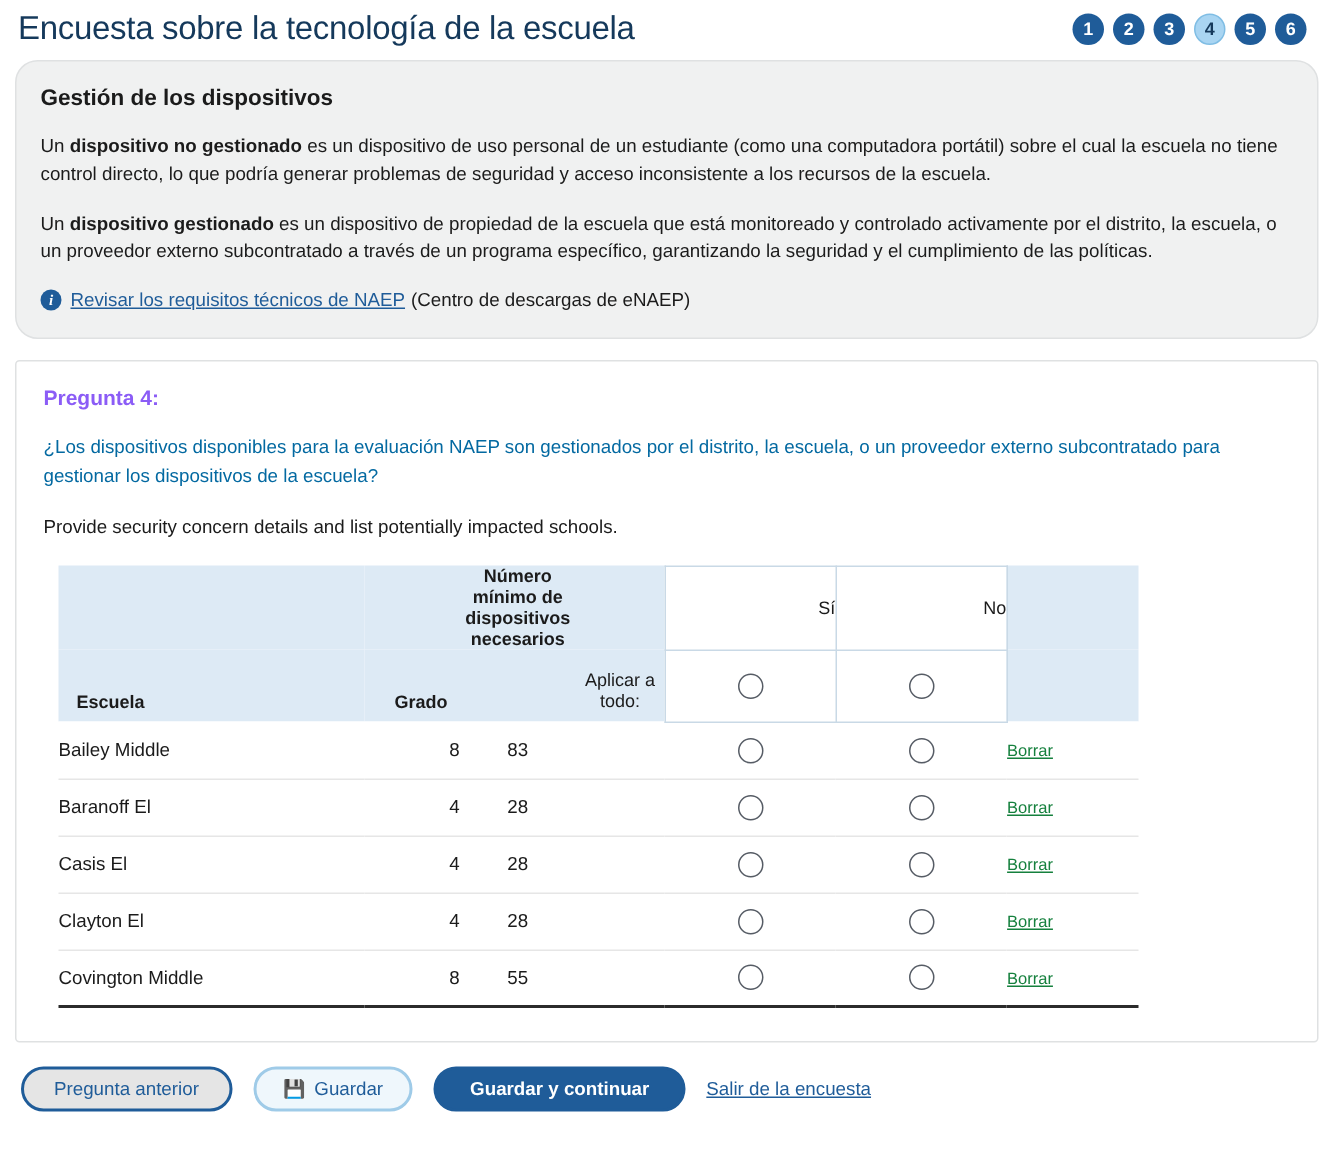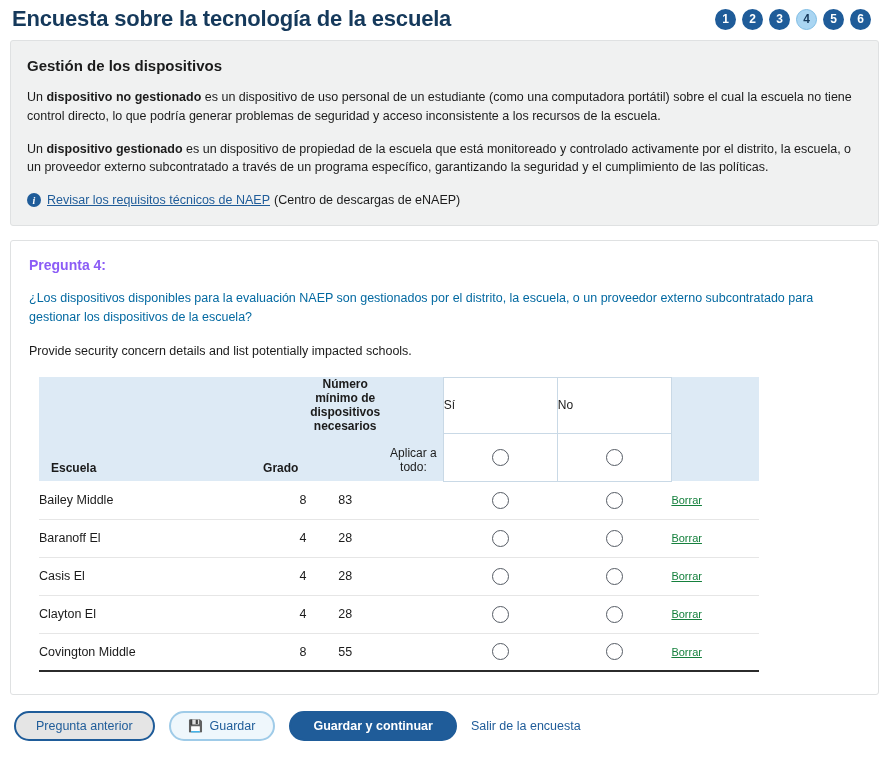--- a/index.html
+++ b/index.html
@@ -25,21 +25,21 @@
 
   
   .header {
     display: flex;
     align-items: center;
     justify-content: space-between;
     padding: 6px 2px 8px 2px;
   }
   .title {
     font-size: 22px;
-    font-weight: bold;
+    font-weight: normal;
     color: #15395b;
     letter-spacing: -0.2px;
   }
   .steps {
     display: flex;
     gap: 6px;
     align-items: center;
     padding-right: 6px;
   }
   .step {
@@ -59,21 +59,21 @@
     background: #a9d5f2;
     color: #15395b;
     border: 1px solid #7fbde4;
     box-sizing: border-box;
   }
 
   
   .info-panel {
     background: #f0f1f1;
     border: 1px solid #dfe1e2;
-    border-radius: 3px;
+    border-radius: 15px;
     padding: 14px 16px 18px 16px;
     margin-bottom: 14px;
   }
   .info-panel h2 {
     margin: 2px 0 14px 0;
     font-size: 15px;
     font-weight: bold;
     color: #1b1b1b;
   }
   .info-panel p {
@@ -151,21 +151,21 @@
   table.grid th, table.grid td {
     padding: 0;
   }
   .hdr-top th {
     background: #ddeaf5;
     height: 48px;
     vertical-align: middle;
     font-weight: bold;
     font-size: 12px;
     color: #1b1b1b;
-    text-align: left;
+    text-align: right;
   }
   .hdr-bottom th {
     background: #ddeaf5;
     height: 42px;
     vertical-align: middle;
     text-align: center;
     font-weight: bold;
     font-size: 12px;
   }
   .col-school { width: 200px; text-align: left !important; padding-left: 12px !important; }
@@ -260,20 +260,21 @@
   }
   .btn-primary {
     background: #1f5c99;
     border: 2px solid #1f5c99;
     color: #ffffff;
     height: 30px;
     padding: 0 22px;
   }
   .exit-link {
     color: #1f5c99;
+    text-decoration: underline;
     font-size: 12.5px;
     cursor: pointer;
   }
   .save-icon { font-size: 12px; }
 </style>
 </head>
 <body>
 
 <div class="page">
 

